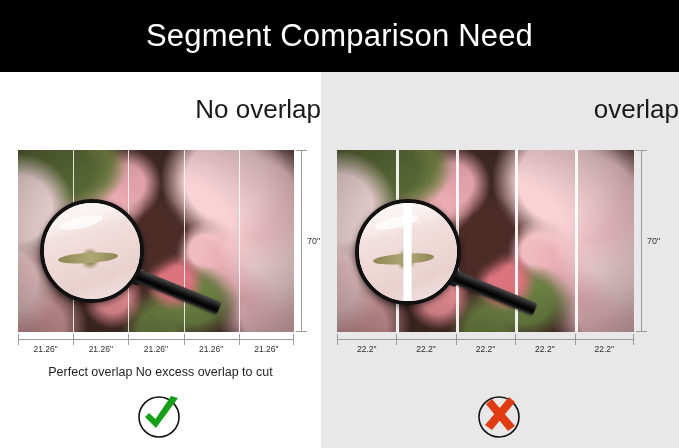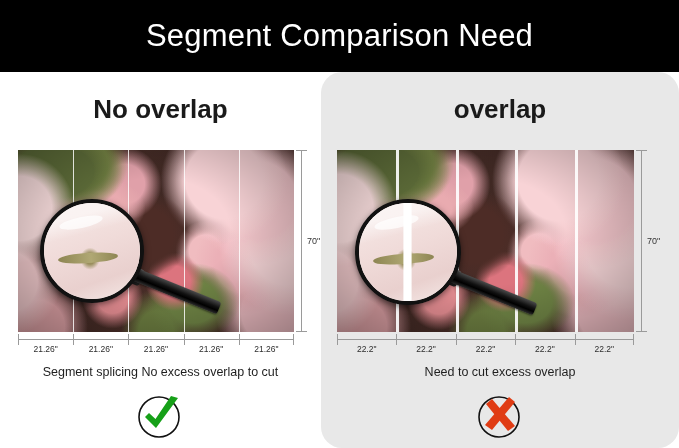--- a/index.html
+++ b/index.html
@@ -24,28 +24,28 @@
     white-space:nowrap;
   }
 
   
   #panels{
     position:absolute; left:0; top:72px; width:679px; height:376px;
     display:flex;
   }
   .panel{ position:relative; height:376px; }
   #panel-left{ width:321px; background:#ffffff; }
-  #panel-right{ width:358px; background:#e8e8e8;border-radius:21px; }
+  #panel-right{ width:358px; background:#e8e8e8; }
 
   .panel-heading{
     position:absolute; top:22px; left:0; width:100%;
-    text-align:center;
+    text-align:right;
     font-size:26px;
     color:#1a1a1a;
-    font-weight:700;
+    font-weight:400;
     white-space:nowrap;
   }
 
   
   .photo-wrap{
     position:absolute;
     top:78px;
     height:182px;
   }
   #photo-wrap-left{ left:18px; width:276px; }
@@ -232,21 +232,21 @@
       <div class="ruler-tick" style="left:60%"></div>
       <div class="ruler-tick" style="left:80%"></div>
       <div class="ruler-tick" style="right:0"></div>
       <div class="ruler-seg" style="left:0%;width:20%">21.26"</div>
       <div class="ruler-seg" style="left:20%;width:20%">21.26"</div>
       <div class="ruler-seg" style="left:40%;width:20%">21.26"</div>
       <div class="ruler-seg" style="left:60%;width:20%">21.26"</div>
       <div class="ruler-seg" style="left:80%;width:20%">21.26"</div>
     </div>
 
-    <div class="caption">Segment splicing No excess overlap to cut</div>
+    <div class="caption">Perfect overlap No excess overlap to cut</div>
 
     <div class="verdict">
       <svg viewBox="0 0 52 52" xmlns="http://www.w3.org/2000/svg">
         <circle cx="24" cy="27" r="20" fill="none" stroke="#111111" stroke-width="1.6"></circle>
         <path d="M10 27 L21 38 L43 8 L36 6 L20.5 29 L14 23 Z" fill="#16a018"></path>
       </svg>
     </div>
   </div>
 
   <div class="panel" id="panel-right">
@@ -291,21 +291,20 @@
       <div class="ruler-tick" style="left:60%"></div>
       <div class="ruler-tick" style="left:80%"></div>
       <div class="ruler-tick" style="right:0"></div>
       <div class="ruler-seg" style="left:0%;width:20%">22.2"</div>
       <div class="ruler-seg" style="left:20%;width:20%">22.2"</div>
       <div class="ruler-seg" style="left:40%;width:20%">22.2"</div>
       <div class="ruler-seg" style="left:60%;width:20%">22.2"</div>
       <div class="ruler-seg" style="left:80%;width:20%">22.2"</div>
     </div>
 
-    <div class="caption">Need to cut excess overlap</div>
 
     <div class="verdict">
       <svg viewBox="0 0 52 52" xmlns="http://www.w3.org/2000/svg">
         <circle cx="25" cy="27" r="20" fill="none" stroke="#111111" stroke-width="1.6"></circle>
         <g fill="#e03c14">
           <path d="M12 14 L18 9 L41 36 L34 41 Z"></path>
           <path d="M41 12 L35 7 L11 35 L18 40 Z"></path>
         </g>
       </svg>
     </div>

